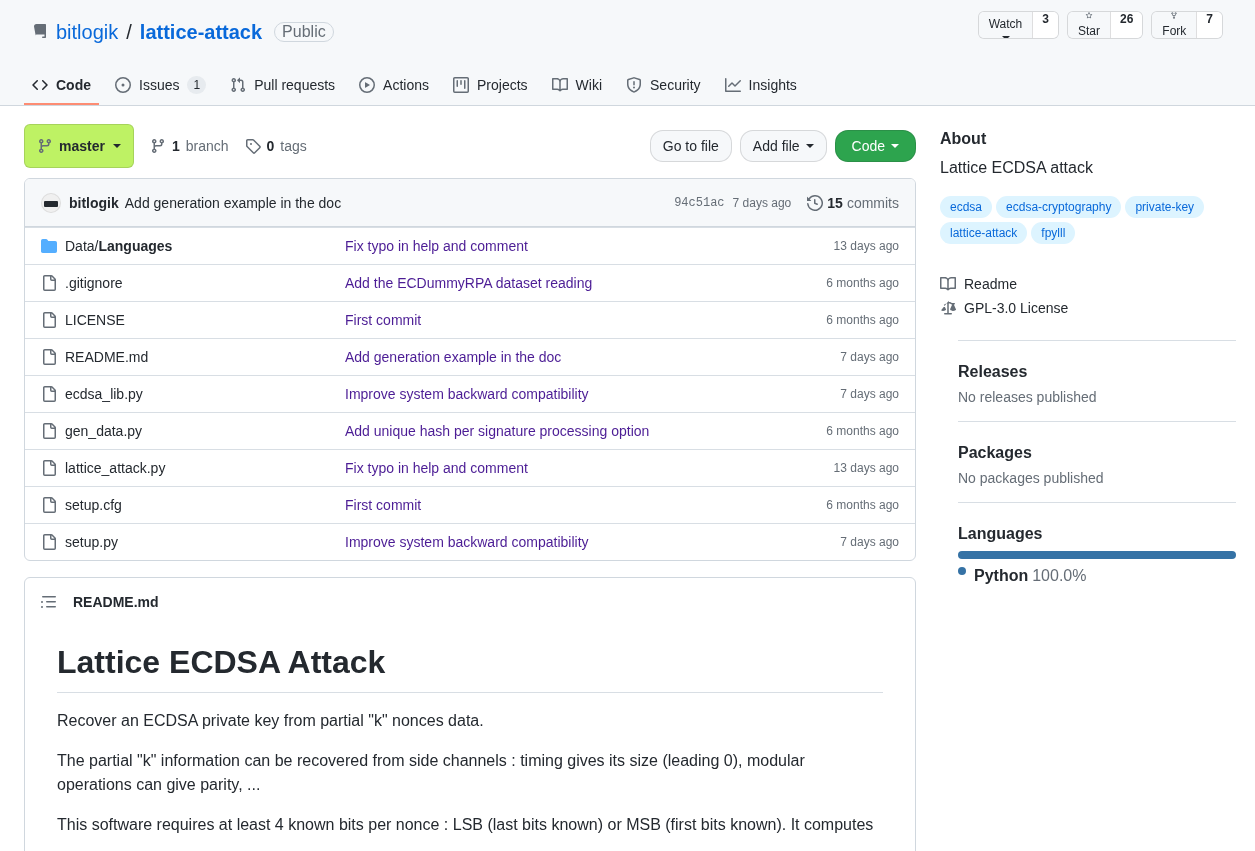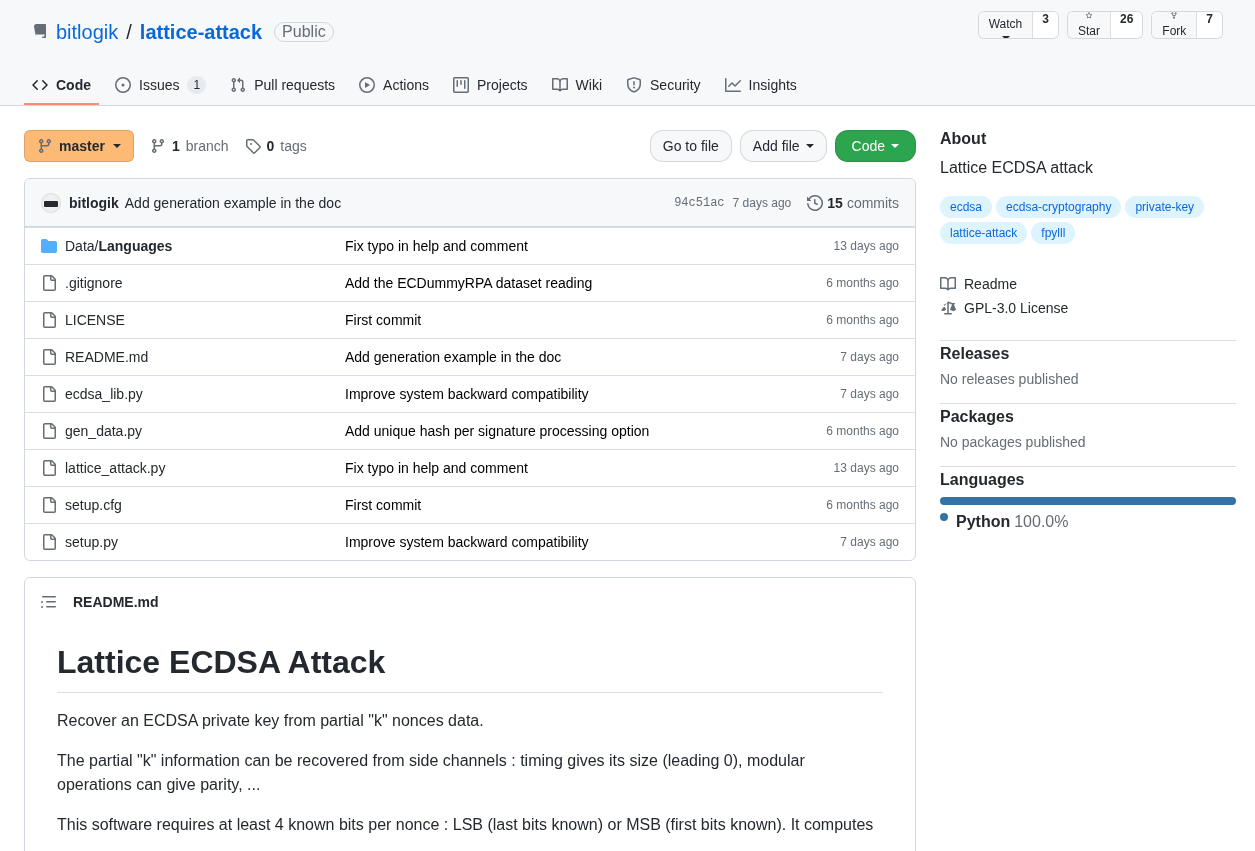--- a/index.html
+++ b/index.html
@@ -139,22 +139,22 @@
     align-items: center;
     margin-bottom: 16px;
     height: 32px;
   }
   .branch-btn {
     display: flex;
     align-items: center;
     gap: 6px;
     border: 1px solid rgba(31,35,40,0.15);
     border-radius: 6px;
-    background: #fdba74;
-    height: 32px;
+    background: #bef264;
+    height: 44px;
     padding: 0 12px;
     font-size: 14px;
     font-weight: 600;
     color: #24292f;
     cursor: pointer;
   }
   .refs-stats {
     display: flex;
     align-items: center;
     gap: 16px;
@@ -286,21 +286,21 @@
     color: #24292f;
     cursor: pointer;
     white-space: nowrap;
     overflow: hidden;
     text-overflow: ellipsis;
   }
   .f-name .dir-prefix { color: #24292f; }
   .f-name .dir-bold { font-weight: 600; }
   .f-msg {
     flex: 1;
-    color: #000000;
+    color: #4c1d95;
     cursor: pointer;
     white-space: nowrap;
     overflow: hidden;
     text-overflow: ellipsis;
     padding-right: 16px;
   }
   .f-age {
     color: #656d76;
     font-size: 12px;
     white-space: nowrap;
@@ -340,21 +340,22 @@
     font-size: 16px;
     line-height: 1.5;
     color: #24292f;
     margin: 0 0 16px 0;
   }
 
   
   .side-section { padding-bottom: 16px; }
   .side-section + .side-section {
     border-top: 1px solid #d8dee4;
-    padding-top: 4px;
+    padding-top: 22px;
+    margin-left: 18px;
   }
   .side-h2 {
     font-size: 16px;
     font-weight: 600;
     color: #24292f;
     margin: 0 0 8px 0;
   }
   .side-desc {
     font-size: 16px;
     color: #24292f;

